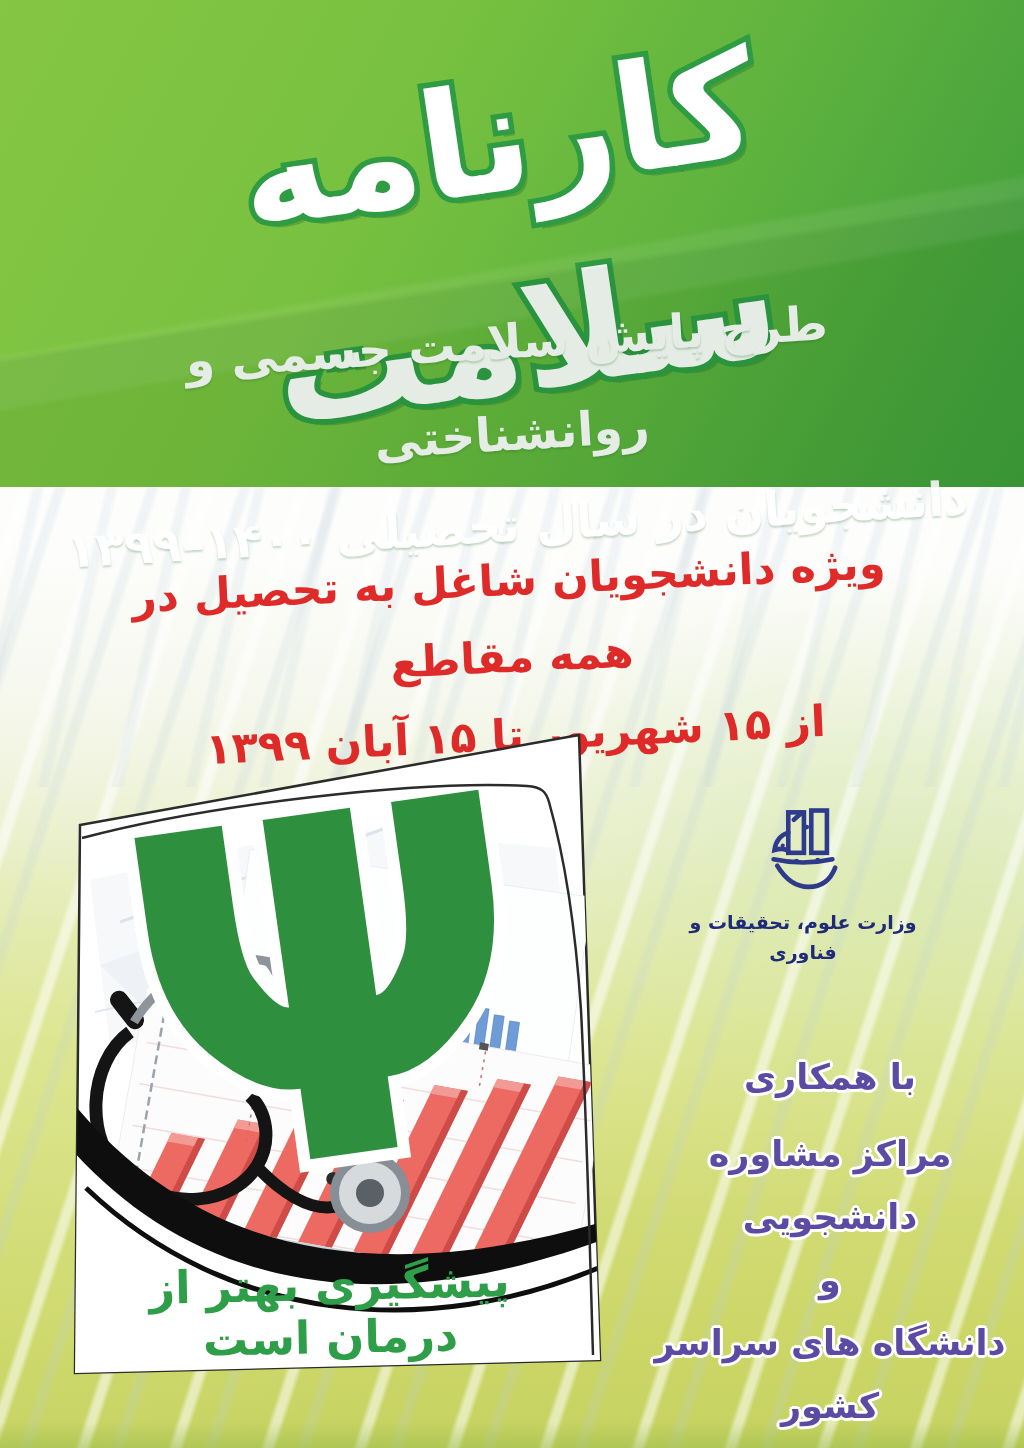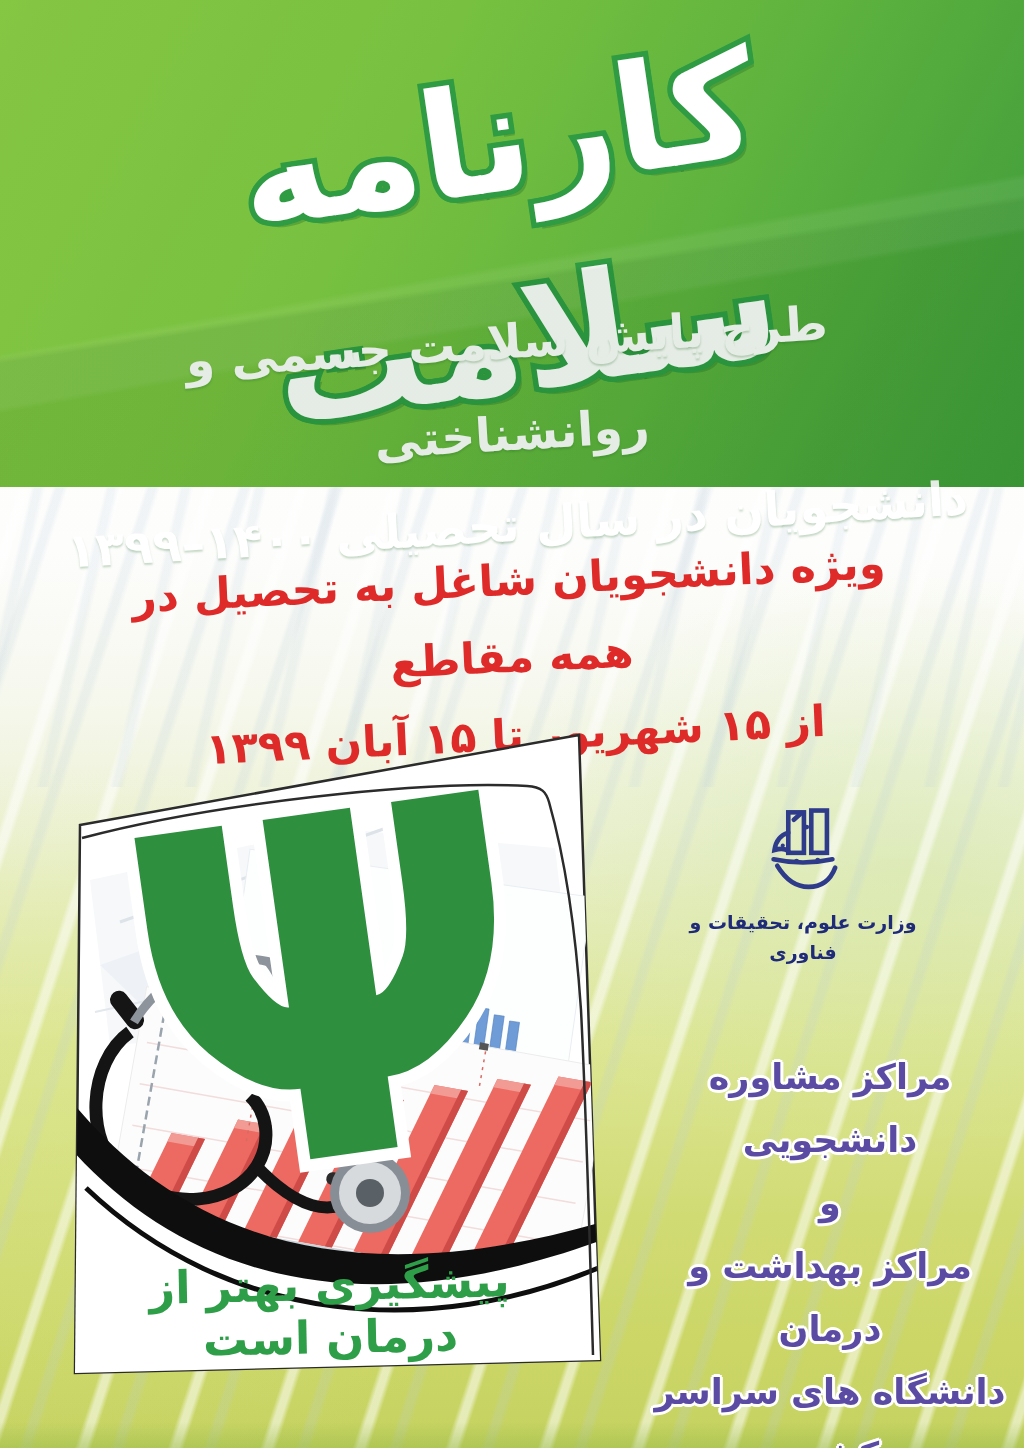--- a/index.html
+++ b/index.html
@@ -261,19 +261,19 @@
         <circle cx="66" cy="60" r="2.6"></circle>
         <circle cx="28" cy="44" r="2.2"></circle>
       </g>
     </svg>
     <div class="ministry-caption">
       <div>وزارت علوم، تحقیقات و فناوری</div>
     </div>
   </div>
 
   <div class="collab">
+    <div class="gap-big">با همکاری</div>
     <div>مراکز مشاوره دانشجویی</div>
     <div>و</div>
-    <div>مراکز بهداشت و درمان</div>
     <div>دانشگاه های سراسر کشور</div>
   </div>
 
 </div>
 
 </body></html>

